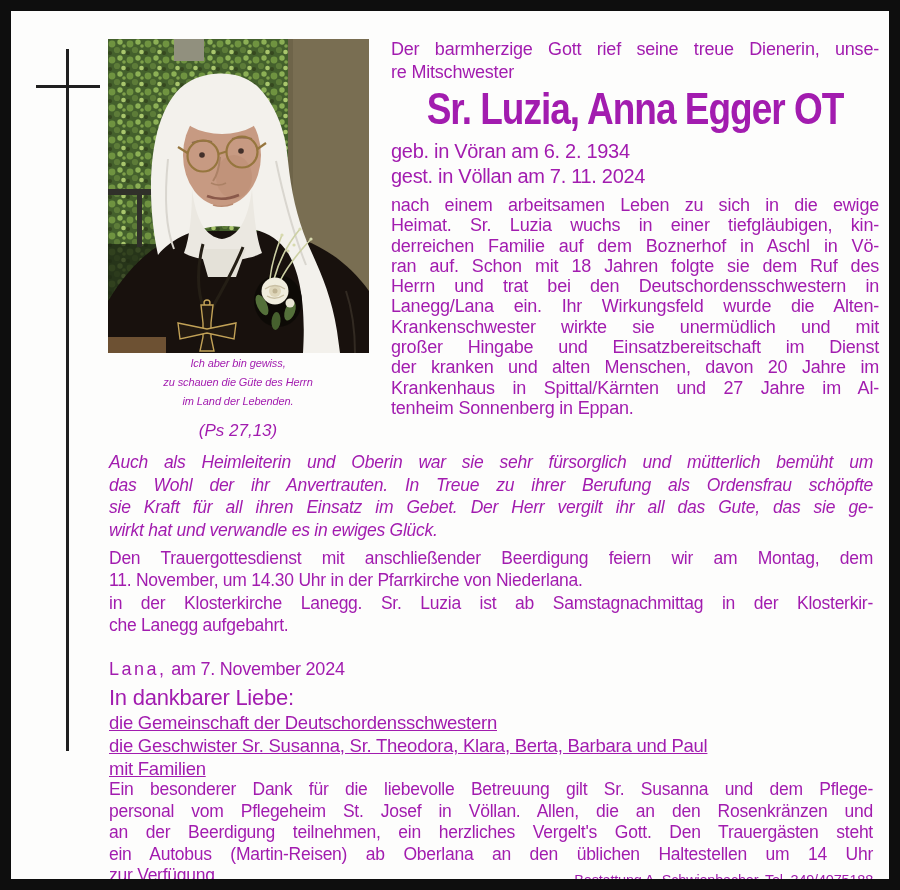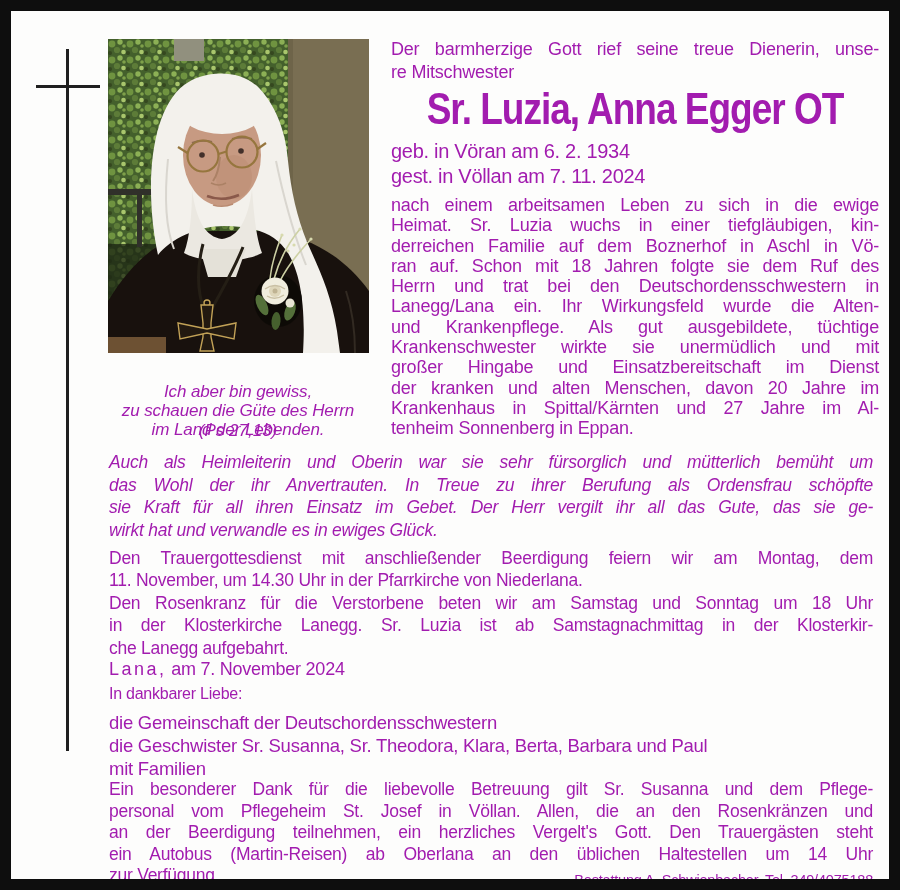--- a/index.html
+++ b/index.html
@@ -19,31 +19,31 @@
   
   .col{left:380px; width:488px;}
   .intro{top:27px; font-size:18px; line-height:23px; letter-spacing:-0.2px;}
   .name{top:72px; height:54px; line-height:54px; text-align:center; font-weight:bold;
         font-size:37px; letter-spacing:-1px; white-space:nowrap;}
   .name-inner{display:inline-block; transform:scaleY(1.22); transform-origin:50% 58%;}
   .born{top:128px;} .died{top:153px;}
   .vitals{font-size:20px; font-weight:normal; line-height:24px; letter-spacing:-0.3px;}
   .bio{top:184px; font-size:18px; line-height:20.3px; letter-spacing:-0.2px;}
   
-  .quote{left:62px; top:371px; width:330px; font-style:italic; font-size:17px; line-height:19px; text-align:center; letter-spacing:-0.1px;}
+  .quote{left:62px; top:343px; width:330px; font-style:italic; font-size:11px; line-height:19px; text-align:center; letter-spacing:-0.1px;}
   .quote-src{left:62px; top:410px; width:330px; font-style:italic; font-size:17px; text-align:center;}
   
   .full{left:98px; width:764px; font-size:17.5px; letter-spacing:-0.25px;}
   .care{top:440px; line-height:22.6px;font-style:italic;}
   .funeral{top:536px; line-height:22.4px;}
   .rosary{top:581px; line-height:22.4px;}
   .dateline{top:648px; font-size:18px;}
   .dateline .city{letter-spacing:2.5px;}
-  .lead{top:674px; font-size:16px;}
-  .mourners{top:700px; font-size:18.5px; line-height:23px;}
+  .lead{top:674px; font-size:22px;}
+  .mourners{top:700px; font-size:18.5px; line-height:23px;text-decoration:underline;}
   .thanks{top:768px; line-height:21.5px;}
   .credit{top:861px; left:98px; width:764px; text-align:right; font-size:14.5px; letter-spacing:-0.2px;}
   
   .justify-lines .tline{text-align:justify; text-align-last:justify;}
   .justify-lines .tline-last{text-align-last:left;}
   .plain-lines .tline{text-align:left;}
   .center-lines .tline{text-align:center; text-align-last:center;}
 </style>
 </head>
 <body>
@@ -165,21 +165,20 @@
   <div class="abs col vitals born">geb. in Vöran am 6. 2. 1934</div>
   <div class="abs col vitals died">gest. in Völlan am 7. 11. 2024</div>
 
   <div class="abs col bio justify-lines">
       <div class="tline">nach einem arbeitsamen Leben zu sich in die ewige</div>
       <div class="tline">Heimat. Sr. Luzia wuchs in einer tiefgläubigen, kin-</div>
       <div class="tline">derreichen Familie auf dem Boznerhof in Aschl in Vö-</div>
       <div class="tline">ran auf. Schon mit 18 Jahren folgte sie dem Ruf des</div>
       <div class="tline">Herrn und trat bei den Deutschordensschwestern in</div>
       <div class="tline">Lanegg/Lana ein. Ihr Wirkungsfeld wurde die Alten-</div>
-      <div class="tline">und Krankenpflege. Als gut ausgebildete, tüchtige</div>
       <div class="tline">Krankenschwester wirkte sie unermüdlich und mit</div>
       <div class="tline">großer Hingabe und Einsatzbereitschaft im Dienst</div>
       <div class="tline">der kranken und alten Menschen, davon 20 Jahre im</div>
       <div class="tline">Krankenhaus in Spittal/Kärnten und 27 Jahre im Al-</div>
       <div class="tline tline-last">tenheim Sonnenberg in Eppan.</div>
     </div>
 
   <div class="abs quote center-lines">
       <div class="tline">Ich aber bin gewiss,</div>
       <div class="tline">zu schauen die Güte des Herrn</div>
@@ -191,21 +190,20 @@
       <div class="tline">Auch als Heimleiterin und Oberin war sie sehr fürsorglich und mütterlich bemüht um</div>
       <div class="tline">das Wohl der ihr Anvertrauten. In Treue zu ihrer Berufung als Ordensfrau schöpfte</div>
       <div class="tline">sie Kraft für all ihren Einsatz im Gebet. Der Herr vergilt ihr all das Gute, das sie ge-</div>
       <div class="tline tline-last">wirkt hat und verwandle es in ewiges Glück.</div>
     </div>
   <div class="abs full funeral justify-lines">
       <div class="tline">Den Trauergottesdienst mit anschließender Beerdigung feiern wir am Montag, dem</div>
       <div class="tline tline-last">11. November, um 14.30 Uhr in der Pfarrkirche von Niederlana.</div>
     </div>
   <div class="abs full rosary justify-lines">
-      <div class="tline">Den Rosenkranz für die Verstorbene beten wir am Samstag und Sonntag um 18 Uhr</div>
       <div class="tline">in der Klosterkirche Lanegg. Sr. Luzia ist ab Samstagnachmittag in der Klosterkir-</div>
       <div class="tline tline-last">che Lanegg aufgebahrt.</div>
     </div>
 
   <div class="abs full dateline">
     <span class="city">Lana,</span>
     <span>am 7. November 2024</span>
   </div>
 
   <div class="abs full lead">In dankbarer Liebe:</div>

